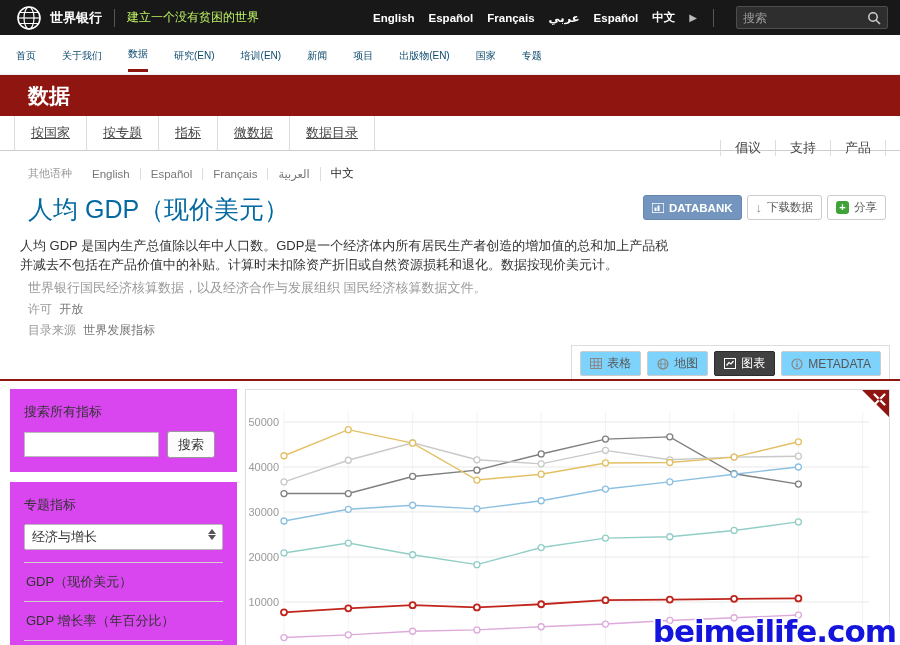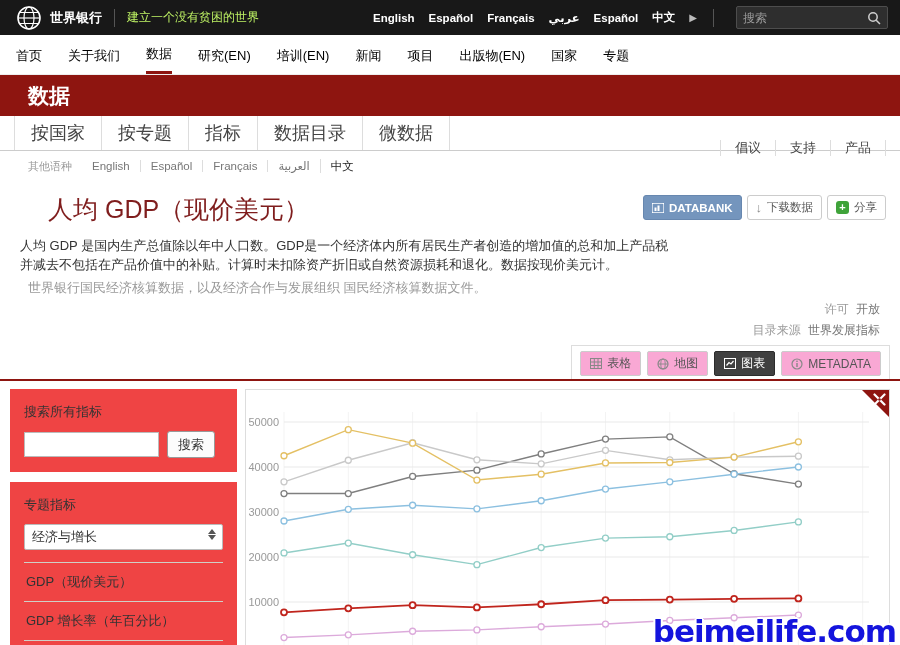--- a/index.html
+++ b/index.html
@@ -16,66 +16,66 @@
   .toplang a { color:#fff; font-size:11.5px; font-weight:bold; text-decoration:none; }
   .chev { color:#bbb; font-size:10px; margin:0 4px; }
   .searchwrap { display:flex; align-items:center; background:#2e2e2e; border:1px solid #4d4d4d;
                 border-radius:2px; height:23px; width:152px; padding:0 6px; margin-left:10px; }
   .searchwrap input { flex:1; background:transparent; border:none; outline:none; color:#ddd;
                       font-size:12px; width:110px; }
   .searchwrap input::placeholder { color:#9a9a9a; }
   
   .mainnav { height:40px; background:#fff; display:flex; align-items:center; gap:26px;
              padding:0 16px; border-bottom:1px solid #eee; }
-  .mainnav .nitem { font-size:13px; color:#000000; cursor:pointer; padding:10px 0 8px; }
+  .mainnav .nitem { font-size:10px; color:#0c4a6e; cursor:pointer; padding:10px 0 8px; }
   .mainnav .nitem.active { border-bottom:3px solid #8e1510; }
   
   .banner { height:41px; background:#8e1510; display:flex; align-items:center; padding:0 28px; }
   .banner .btitle { color:#fff; font-size:21px; font-weight:bold; }
   
   .subnav { height:35px; display:flex; align-items:stretch; border-bottom:1px solid #ccc; padding:0 14px; }
-  .subnav .stab { display:flex; align-items:center; padding:12px 16px; font-size:18px; color:#444;
-                  border-right:1px solid #ddd; cursor:pointer; }
+  .subnav .stab { display:flex; align-items:center; padding:12px 16px; font-size:13px; color:#444;
+                  border-right:1px solid #ddd; cursor:pointer;text-decoration:underline; }
   .subnav .stab:first-child { border-left:1px solid #ddd; }
   .subspace { flex:1; border:none !important; }
   .subnav .rtab { display:flex; align-items:center; padding:8px 14px; font-size:13px; color:#444;
                   border-left:1px solid #ddd; cursor:pointer;margin-top:24px; }
   .subnav .rtab:last-child { border-right:1px solid #ddd; }
   
-  .langrow { height:30px; display:flex; align-items:center; padding:0 28px; gap:0; }
+  .langrow { height:30px; display:flex; align-items:flex-end; padding:0 28px; gap:0; }
   .langrow .llabel { font-size:11px; color:#999; margin-right:10px; }
   .langrow .llink { font-size:11.5px; color:#777; padding:0 10px; border-right:1px solid #ddd; cursor:pointer; }
   .langrow .llink:last-child { border-right:none; color:#222; }
   
   .titlerow { position:relative; padding:12px 28px 0; }
-  .pagetitle { font-size:25px; color:#7f1d1d; font-weight:normal;margin-left:20px; }
+  .pagetitle { font-size:25px; color:#0369a1; font-weight:normal; }
   .actionbtns { position:absolute; right:14px; top:14px; display:flex; gap:5px; }
   .btn { display:flex; align-items:center; gap:5px; border:1px solid #ccc; border-radius:3px;
          background:#fff; font-size:11.5px; color:#555; padding:4px 8px; cursor:pointer; }
   .btn.databank { background:#7495bd; border-color:#64851. ; border-color:#6787af; color:#fff; font-weight:bold; }
   .dl-arrow { color:#8a8a8a; font-weight:bold; font-size:13px; line-height:10px; }
   .share-ic { width:13px; height:13px; background:#3fa33a; border-radius:3px; color:#fff;
               font-weight:bold; font-size:11px; line-height:13px; text-align:center; }
   .desc { padding:10px 20px 0; font-size:13px; line-height:19px; color:#333; max-width:692px; }
   .srcline { padding:5px 28px 0; font-size:13px; color:#999; }
-  .metaline { padding:4px 20px 0; font-size:12px;text-align:right; }
+  .metaline { padding:4px 28px 0; font-size:12px; }
   .metaline .ml { color:#999; margin-right:4px; }
   .metaline .mv { color:#777; }
   
   .viewtabs-wrap { position:relative; height:36px; margin-top:6px; }
   .viewtabs { position:absolute; right:10px; top:0; display:flex; gap:6px; border:1px solid #ddd;
               border-bottom:none; background:#fff; padding:5px 8px; }
   .vtab { display:flex; align-items:center; gap:5px; border:1px solid #ccc; border-radius:2px;
-          background:#f9a8d4; font-size:12px; color:#555; padding:3px 9px; cursor:pointer; }
+          background:#7dd3fc; font-size:12px; color:#555; padding:3px 9px; cursor:pointer; }
   .vtab.active { background:#404040; border-color:#2c2c2c; color:#fff; }
   .redrule { position:absolute; left:0; bottom:0; width:900px; height:2px; background:#8e1510; }
   
   .content { display:flex; padding:8px 10px 0; gap:8px; }
   .sidebar { width:227px; flex:none; }
-  .sbox { background:#ef4444; padding:14px; margin-bottom:10px; }
+  .sbox { background:#d946ef; padding:14px; margin-bottom:10px; }
   .sbox .slabel { font-size:13px; color:#333; margin-bottom:10px; }
   .srow { display:flex; gap:8px; align-items:center; }
   .srow input { width:135px; height:25px; border:1px solid #bbb; background:#fff; padding:0 5px; font-size:12px; }
   .sbtn { height:27px; padding:0 10px; background:#fcfcfc; border:1px solid #999; border-radius:3px;
           font-size:13px; color:#333; cursor:pointer; }
   .topic-select { position:relative; background:#fff; border:1px solid #bbb; border-radius:2px;
                   height:26px; display:flex; align-items:center; padding:0 7px; font-size:13px;
                   color:#333; cursor:pointer; margin-bottom:12px; }
   .sel-arrows { position:absolute; right:6px; top:4px; display:flex; flex-direction:column; gap:1px; }
   .sel-arrows i { display:block; width:0; height:0; border-left:4px solid transparent; border-right:4px solid transparent; }
@@ -143,22 +143,22 @@
   </div>
 
 <div class="banner">
   <span class="btitle">数据</span>
 </div>
 
 <div class="subnav" id="subnav">
     <span class="stab">按国家</span>
     <span class="stab">按专题</span>
     <span class="stab">指标</span>
+    <span class="stab">微数据</span>
     <span class="stab">数据目录</span>
-    <span class="stab">微数据</span>
     <span class="subspace"></span>
     <span class="rtab">倡议</span>
     <span class="rtab">支持</span>
     <span class="rtab">产品</span>
   </div>
 
 <div class="langrow">
   <span class="llabel">其他语种</span>
   <span id="langlinks" style="display:flex;align-items:center;">
       <span class="llink">English</span>

